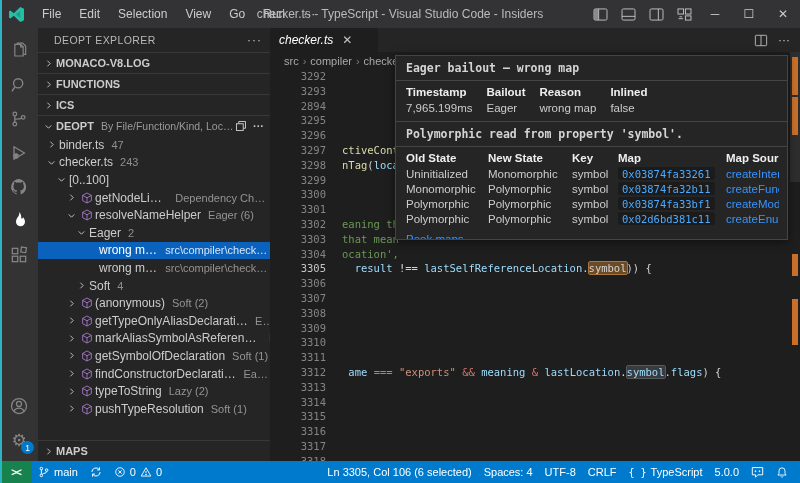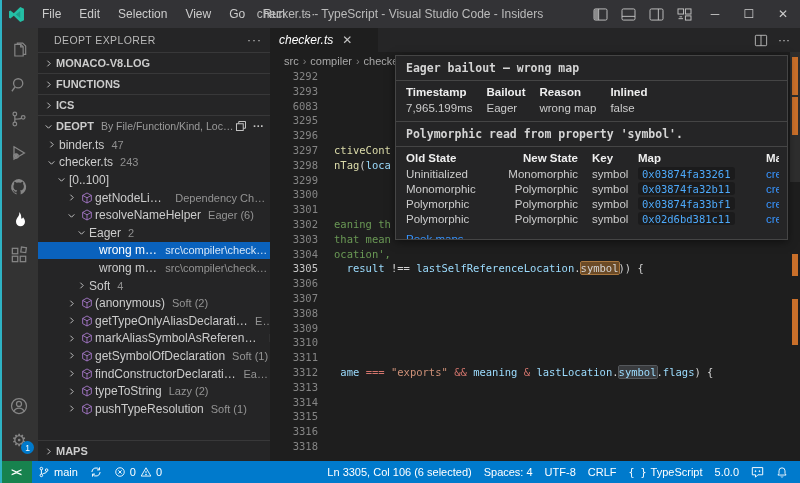--- a/index.html
+++ b/index.html
@@ -62,21 +62,21 @@
   
   .editor { flex:1; position:relative; background:#1e1e1e; overflow:hidden; }
   .tabbar { height:24px; background:#252526; display:flex; align-items:stretch; }
   .tab { background:#1e1e1e; display:flex; align-items:center; padding:0 9px; gap:9px; min-width:108px; }
   .tab .tname { font-style:italic; color:#ffffff; font-size:12px; }
   .tab .tclose { color:#c5c5c5; font-size:12px; }
   .ed-actions { margin-left:auto; display:flex; align-items:center; gap:10px; padding-right:10px; color:#c5c5c5; }
   .breadcrumb { height:17px; display:flex; align-items:center; padding-left:14px; font-size:11px; color:#a9a9a9; gap:4px; }
   .bc-sep { color:#7e7e7e; font-size:11px; }
 
-  .code { position:absolute; left:0; right:10px; top:41px; font-family:"DejaVu Sans Mono", monospace; font-size:10.5px; }
+  .code { position:absolute; left:8px; right:10px; top:41px; font-family:"DejaVu Sans Mono", monospace; font-size:10.5px; }
   .code-line { height:14.8px; line-height:14.8px; display:flex; white-space:pre; }
   .code-line .ln { width:48px; text-align:right; color:#858585; flex:0 0 auto; }
   .code-line .ct { padding-left:16px; }
   .code-line.cur .ln { color:#c6c6c6; }
   .c-var { color:#9cdcfe; } .c-fn { color:#dcdcaa; } .c-comment { color:#6a9955; }
   .c-str { color:#ce9178; } .c-plain { color:#d4d4d4; } .c-opAlt { color:#d4756d; }
   .hl-selection { background:rgba(158,103,44,.6); outline:1px solid #a8763e; border-radius:1px; }
   .hl-occurrence { background:rgba(90,95,102,.45); outline:1px solid #55585c; border-radius:1px; }
 
   .ruler { position:absolute; right:0; top:0; bottom:0; width:10px; }
@@ -87,23 +87,23 @@
   .hover { position:absolute; left:125px; top:27px; width:393px; background:#252526;
     border:1px solid #454545; z-index:30; box-shadow:0 2px 8px rgba(0,0,0,.5); font-size:12px; }
   .hv-mono { font-family:"DejaVu Sans Mono", monospace; font-weight:bold; font-size:11.5px; color:#d4d4d4;
     padding:5px 10px; }
   .hv-sep { border-top:1px solid #454545; }
   .hover table { border-collapse:collapse; margin:3px 10px 6px 10px; }
   .hover th { text-align:left; font-size:11.5px; color:#efefef; padding:2px 14px 2px 0; font-weight:bold; white-space:nowrap; }
   .hover td { font-size:11.5px; color:#cccccc; padding:1.5px 14px 1.5px 0; white-space:nowrap; }
   #ic-table { width:373px; table-layout:fixed; }
   #ic-table th:nth-child(1),#ic-table td:nth-child(1){ width:82px; }
-  #ic-table th:nth-child(2),#ic-table td:nth-child(2){ width:104px;text-align:right; }
+  #ic-table th:nth-child(2),#ic-table td:nth-child(2){ width:84px; }
   #ic-table th:nth-child(3),#ic-table td:nth-child(3){ width:46px; }
-  #ic-table th:nth-child(4),#ic-table td:nth-child(4){ width:128px; }
+  #ic-table th:nth-child(4),#ic-table td:nth-child(4){ width:108px; }
   #ic-table th:nth-child(5),#ic-table td:nth-child(5){ overflow:hidden; }
   .map-chip { font-family:"DejaVu Sans Mono", monospace; font-size:10.5px; color:#4daafc;
     background:#1b1b1c; border-radius:3px; padding:0.5px 4px; }
   a.src-link { color:#3794ff; text-decoration:none; }
   .hv-footer { height:7px; overflow:hidden; padding:0 10px; }
   .hv-footer a { color:#3794ff; font-size:11.5px; text-decoration:none; }
 
   
   .statusbar { position:absolute; left:0; bottom:0; right:0; height:22px; background:#007acc; color:#ffffff;
     display:flex; align-items:center; font-size:11px; z-index:45; }
@@ -497,21 +497,21 @@
     <div class="breadcrumb" id="breadcrumb">
         <span>src</span>
         <span class="bc-sep">›</span>
         <span>compiler</span>
         <span class="bc-sep">›</span>
         <span>checker.ts</span>
       </div>
     <div class="code" id="code">
         <div class="code-line"><span class="ln">3292</span><span class="ct"></span></div>
         <div class="code-line"><span class="ln">3293</span><span class="ct"></span></div>
-        <div class="code-line"><span class="ln">6083</span><span class="ct"></span></div>
+        <div class="code-line"><span class="ln">2894</span><span class="ct"></span></div>
         <div class="code-line"><span class="ln">3295</span><span class="ct"></span></div>
         <div class="code-line"><span class="ln">3296</span><span class="ct"></span></div>
         <div class="code-line"><span class="ln">3297</span><span class="ct"><span class="c-fn">ctiveCont</span></span></div>
         <div class="code-line"><span class="ln">3298</span><span class="ct"><span class="c-fn">nTag</span><span class="c-plain">(</span><span class="c-var">loca</span></span></div>
         <div class="code-line"><span class="ln">3299</span><span class="ct"></span></div>
         <div class="code-line"><span class="ln">3300</span><span class="ct"></span></div>
         <div class="code-line"><span class="ln">3301</span><span class="ct"></span></div>
         <div class="code-line"><span class="ln">3302</span><span class="ct"><span class="c-comment">eaning th</span></span></div>
         <div class="code-line"><span class="ln">3303</span><span class="ct"><span class="c-comment">that mean</span></span></div>
         <div class="code-line"><span class="ln">3304</span><span class="ct"><span class="c-comment">ocation',</span></span></div>
@@ -520,20 +520,21 @@
         <div class="code-line"><span class="ln">3307</span><span class="ct"></span></div>
         <div class="code-line"><span class="ln">3308</span><span class="ct"></span></div>
         <div class="code-line"><span class="ln">3309</span><span class="ct"></span></div>
         <div class="code-line"><span class="ln">3310</span><span class="ct"></span></div>
         <div class="code-line"><span class="ln">3311</span><span class="ct"></span></div>
         <div class="code-line"><span class="ln">3312</span><span class="ct"><span class="c-plain"> </span><span class="c-var">ame</span><span class="c-plain"> </span><span class="c-opAlt">===</span><span class="c-plain"> </span><span class="c-str">"exports"</span><span class="c-plain"> </span><span class="c-opAlt">&amp;&amp;</span><span class="c-plain"> </span><span class="c-var">meaning</span><span class="c-plain"> </span><span class="c-opAlt">&amp;</span><span class="c-plain"> </span><span class="c-var">lastLocation</span><span class="c-plain">.</span><span class="c-var hl-occurrence">symbol</span><span class="c-plain">.</span><span class="c-var">flags</span><span class="c-plain">) {</span></span></div>
         <div class="code-line"><span class="ln">3313</span><span class="ct"></span></div>
         <div class="code-line"><span class="ln">3314</span><span class="ct"></span></div>
         <div class="code-line"><span class="ln">3315</span><span class="ct"></span></div>
         <div class="code-line"><span class="ln">3316</span><span class="ct"></span></div>
+        <div class="code-line"><span class="ln">3317</span><span class="ct"></span></div>
         <div class="code-line"><span class="ln">3318</span><span class="ct"></span></div>
       </div>
 
     <div class="scroll-slider"></div>
     <div class="ruler">
       <div class="mark" style="top:29px;height:38px;"></div>
       <div class="mark" style="top:69px;height:38px;"></div>
       <div class="mark" style="top:226px;height:22px;"></div>
       <div class="mark" style="top:271px;height:46px;"></div>
     </div>

